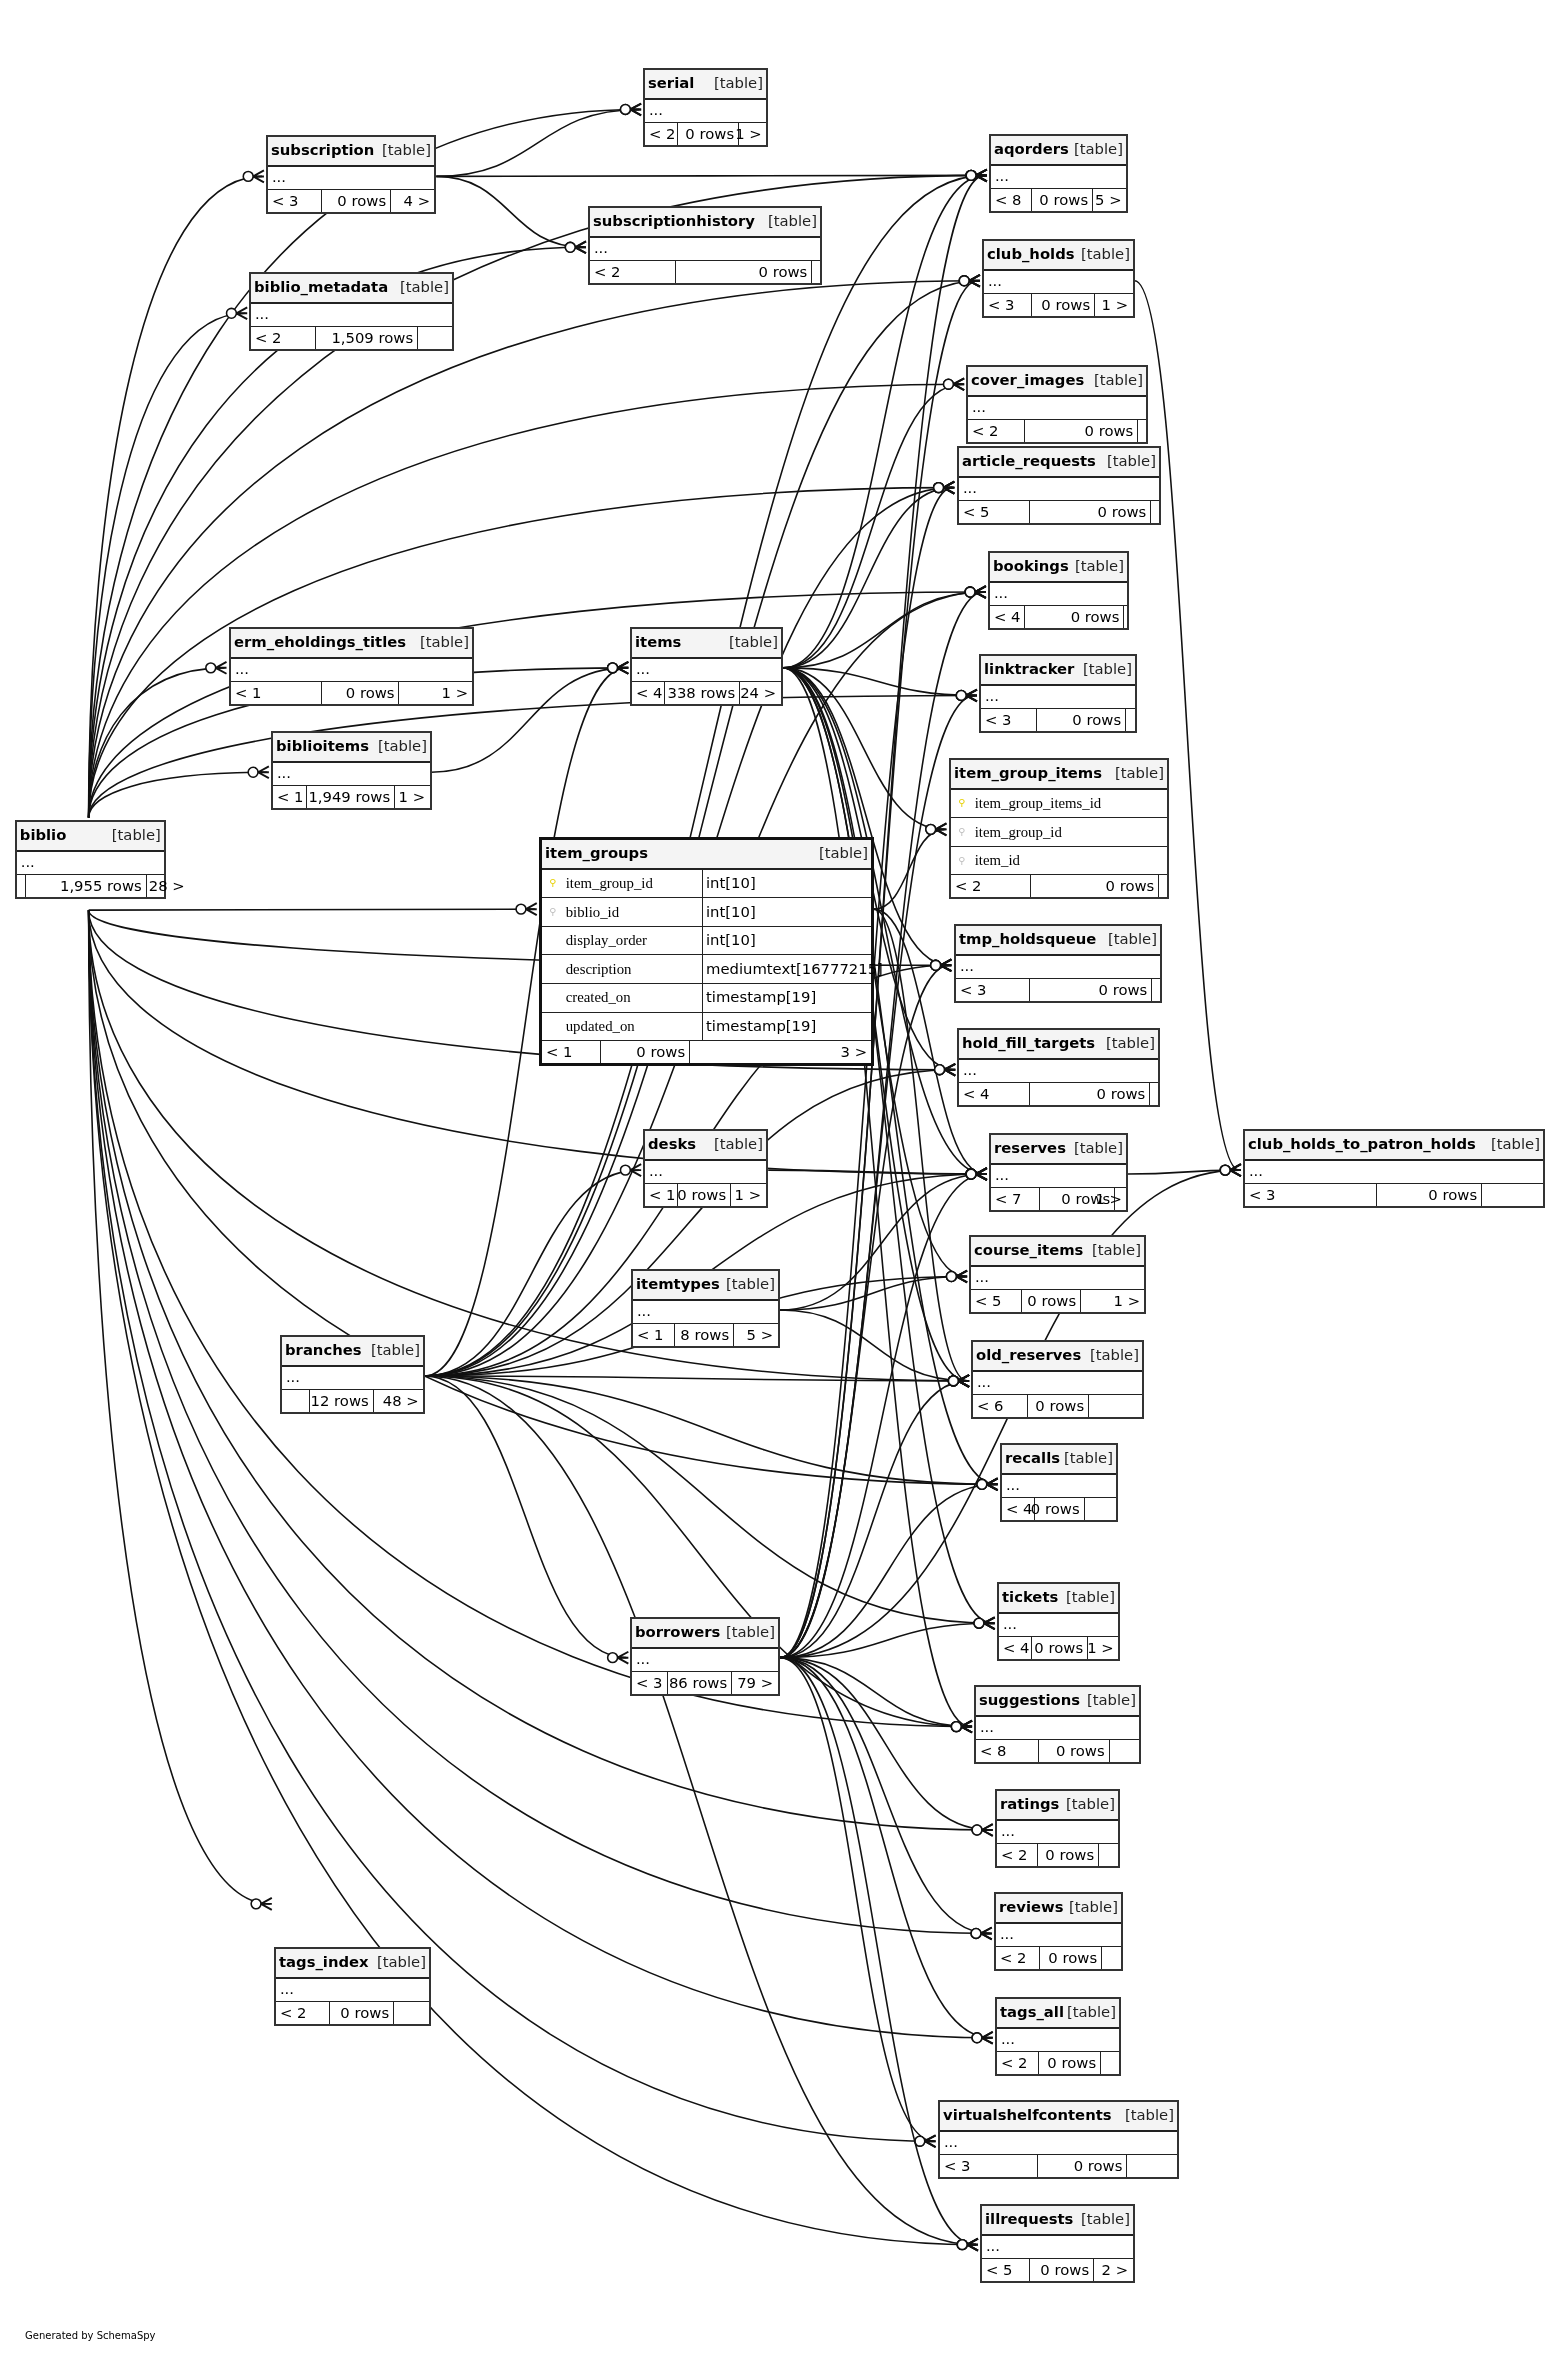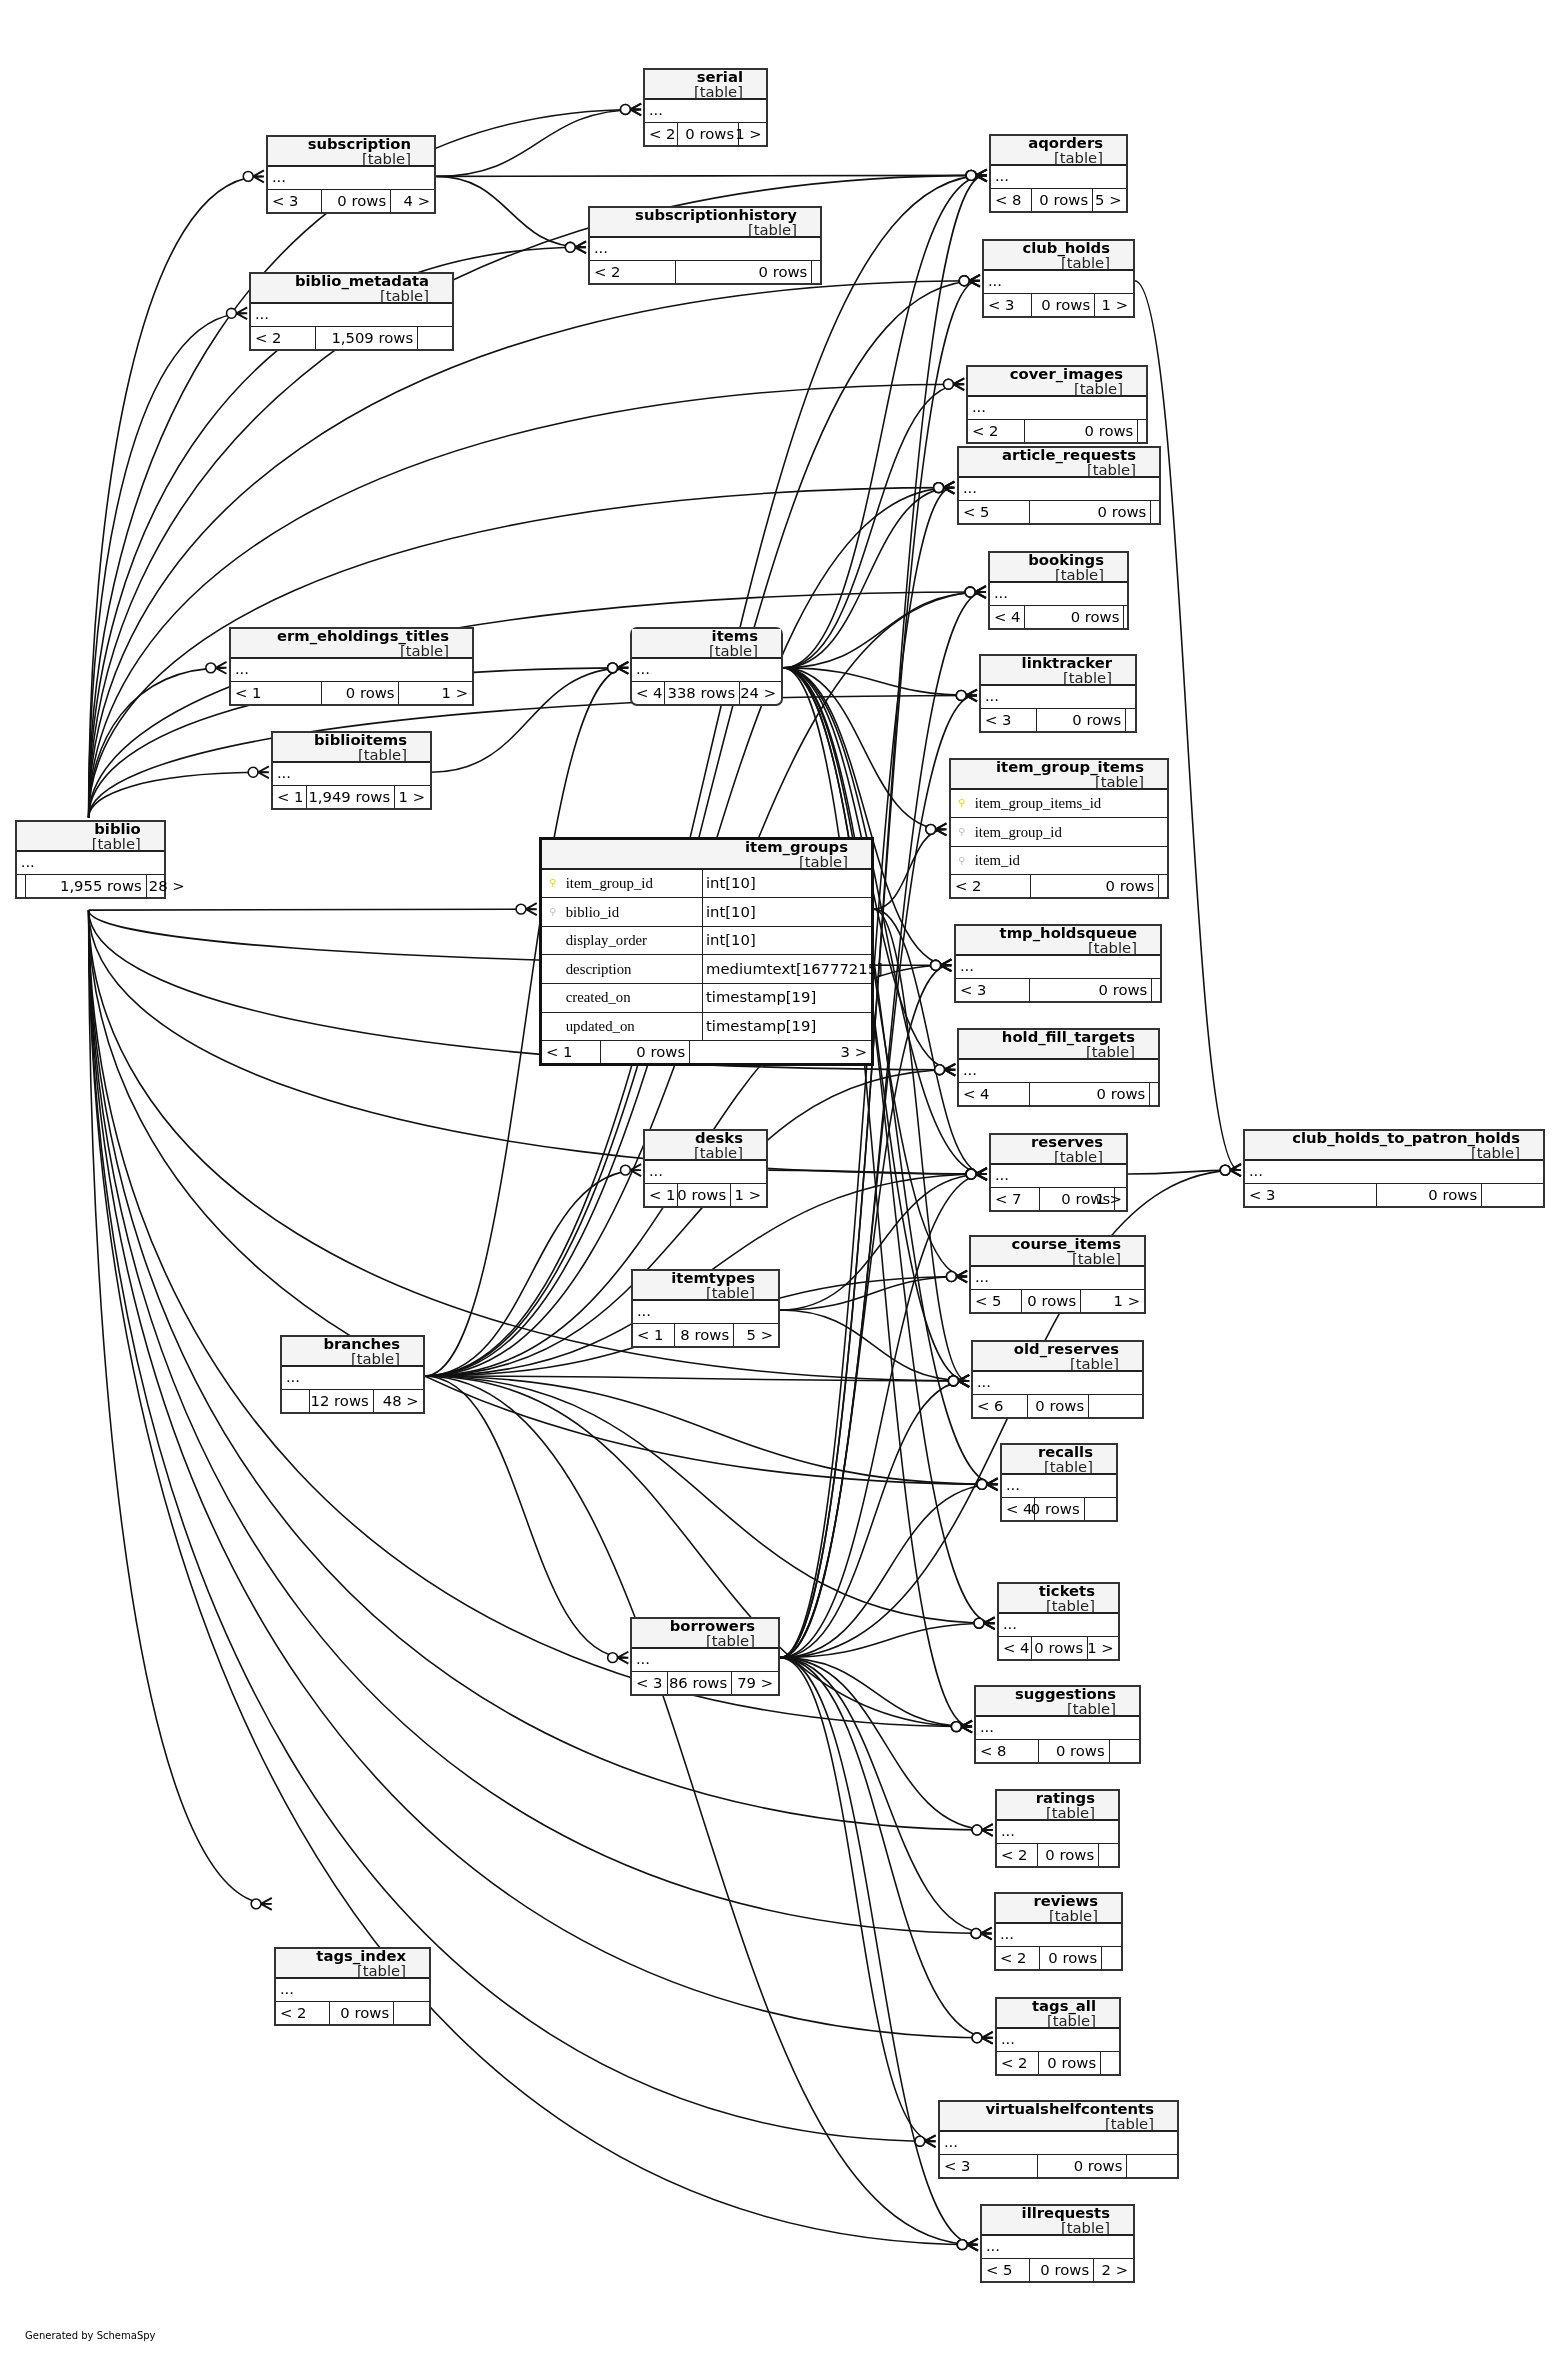--- a/index.html
+++ b/index.html
@@ -3,21 +3,21 @@
 <meta charset="utf-8">
 <style>
   html, body { margin:0; padding:0; background:#ffffff; }
   body { width:1563px; height:2358px; position:relative; overflow:hidden;
          font-family:"DejaVu Sans", sans-serif; color:#000; }
   #edges { position:absolute; left:0; top:0; width:1563px; height:2358px; }
   .tbl { position:absolute; background:#fff; border:2px solid #333; box-sizing:border-box;
          font-size:14.8px; line-height:1; }
   .tbl.focus { border:3.9px solid #111; }
   .tbl .hdr { background:#f4f4f4; border-bottom:2px solid #222; height:29.6px; display:flex;
-              align-items:flex-end; justify-content:space-between; padding:0 23px; box-sizing:border-box; white-space:nowrap;flex-direction:column; }
+              align-items:center; justify-content:space-between; padding:0 3px; box-sizing:border-box; white-space:nowrap; }
   .tbl .hdr .nm { font-weight:bold; }
   .tbl .hdr .tp { color:#222; }
   .tbl .body { height:23.6px; border-bottom:1.5px solid #222; display:flex; align-items:center;
                padding-left:3.9px; box-sizing:border-box; font-size:14.8px; }
   .tbl .foot { height:21.7px; display:flex; box-sizing:border-box; font-size:14.8px; }
   .tbl .foot span { display:flex; align-items:center; padding:0 3.9px; box-sizing:border-box; white-space:nowrap; }
   .tbl .foot .c1 { border-right:1.5px solid #222; }
   .tbl .foot .c2 { border-right:1.5px solid #222; justify-content:flex-end; flex:1; }
   .tbl .foot .c3 { justify-content:flex-end; }
   .col { display:flex; height:28.6px; border-bottom:1.5px solid #222; box-sizing:border-box; align-items:center; font-size:14.8px; }
@@ -769,21 +769,21 @@
         <span class="nm">illrequests</span>
         <span class="tp">[table]</span>
       </div>
       <div class="body">...</div>
       <div class="foot">
         <span class="c1" style="width: 48px;">&lt; 5</span>
         <span class="c2" style="flex: 0 0 auto; width: 64px;">0 rows</span>
         <span class="c3" style="width: 38px;">2 &gt;</span>
       </div>
     </div>
-    <div class="tbl" style="left: 630px; top: 627px; width: 153px; border-radius: 7px;">
+    <div class="tbl" style="left: 630px; top: 627px; width: 153px;">
       <div class="hdr">
         <span class="nm">items</span>
         <span class="tp">[table]</span>
       </div>
       <div class="body">...</div>
       <div class="foot">
         <span class="c1" style="width: 33px;">&lt; 4</span>
         <span class="c2" style="flex: 0 0 auto; width: 75px;">338 rows</span>
         <span class="c3" style="width: 40px;">24 &gt;</span>
       </div>

